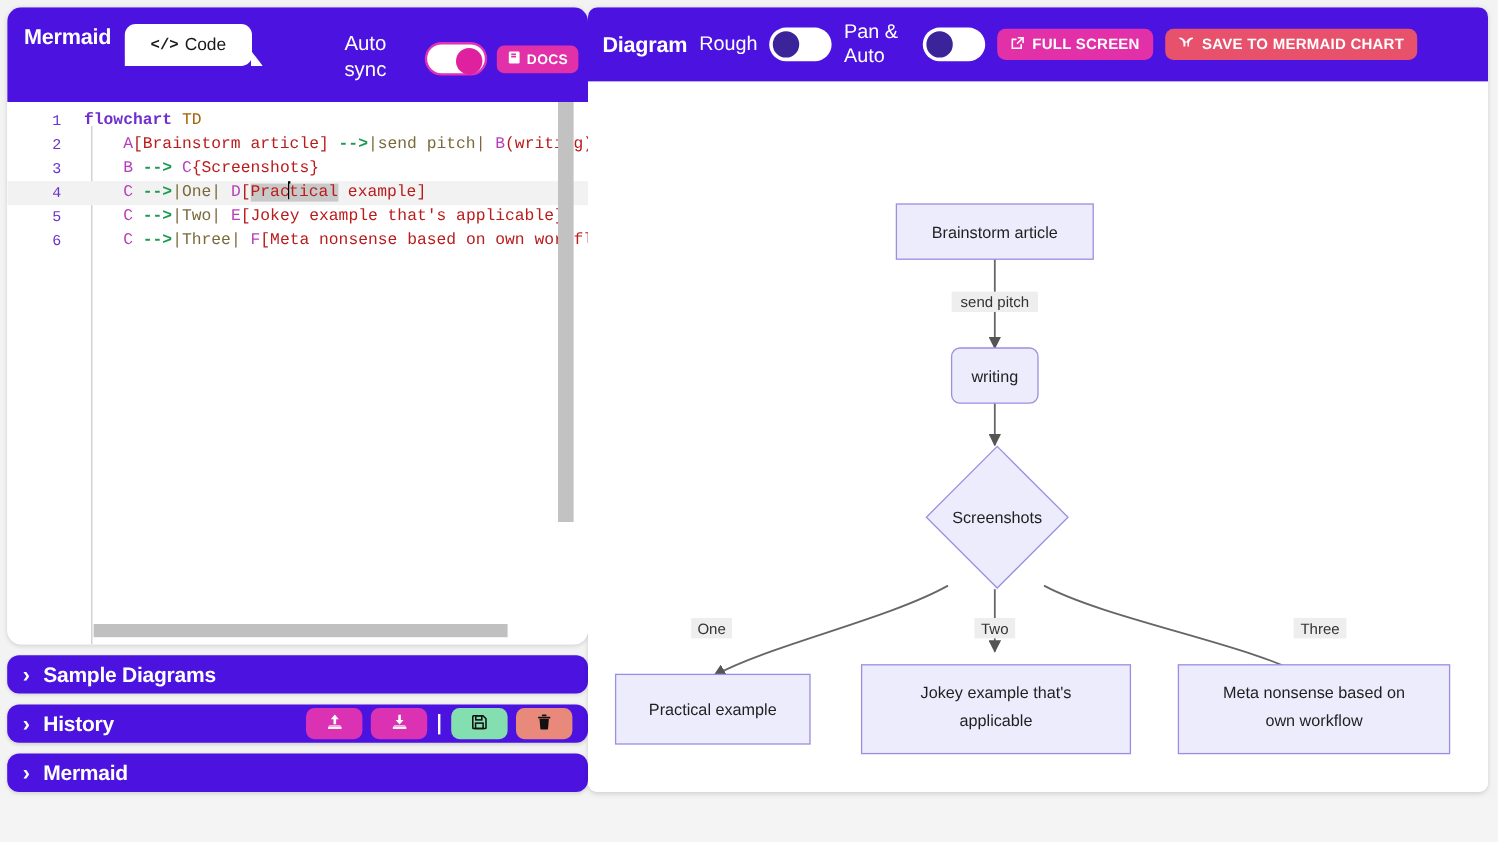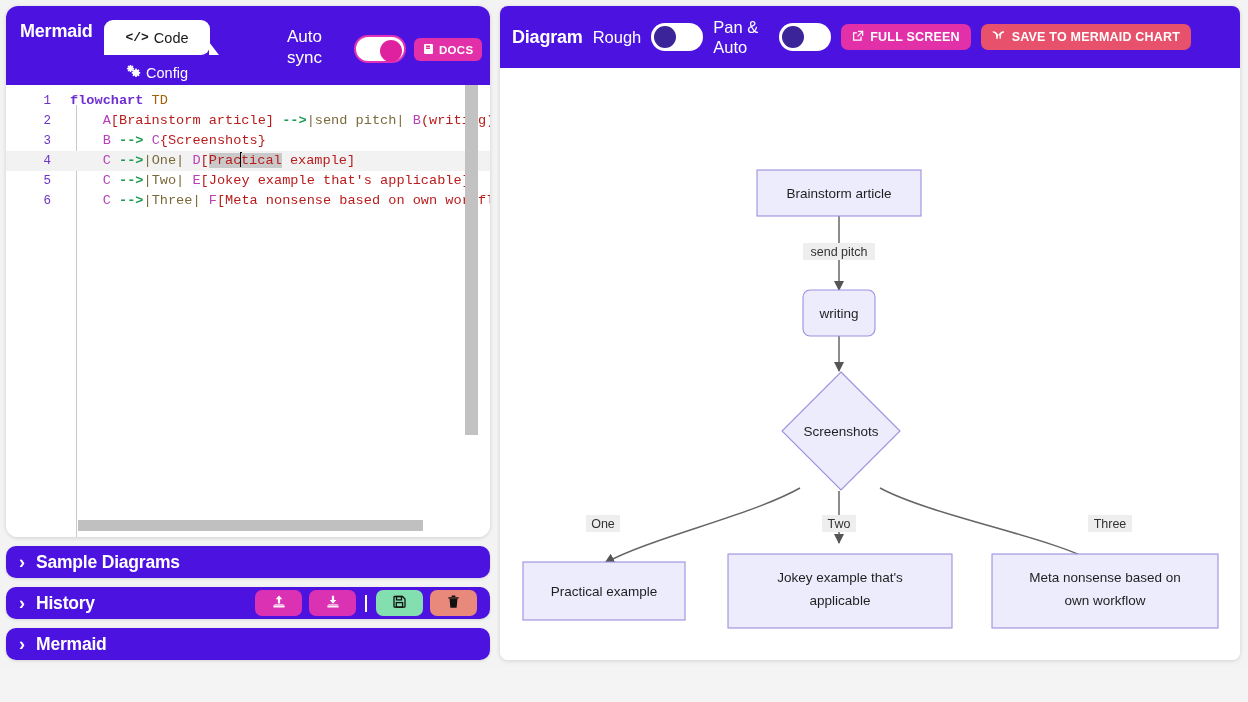--- a/index.html
+++ b/index.html
@@ -6,21 +6,20 @@
   html, body {
     width: 1248px; height: 702px;
     background: #f4f4f5;
     font-family: "Liberation Sans", sans-serif;
     overflow: hidden;
   }
   .app {
     position: relative;
     width: 1248px; height: 666px;
     display: flex;
-    gap: 10px;
     padding: 6px 8px 6px 6px;
     background: #f3f3f4;
   }
 
   
   .left-col {
     width: 484px;
     display: flex;
     flex-direction: column;
     gap: 9px;
@@ -287,41 +286,20 @@
 
     <div class="editor-card">
 
       <div class="editor-header">
         <div class="brand">Mermaid</div>
 
         <div class="tabs">
           <div class="tab active">
             <span class="ic">&lt;/&gt;</span>
             <span>Code</span>
-          </div>
-          <div class="tab">
-            <span class="ic">
-              <svg width="15" height="14" viewBox="0 0 15 14" fill="#fff">
-                <circle cx="4.5" cy="4.5" r="2.2"></circle>
-                  <circle cx="4.5" cy="4.5" r=".9" fill="#4b12e0"></circle>
-                <g>
-                    <rect x="3.7" y="0.9" width="1.6" height="7.2" rx=".5"></rect>
-                    <rect x="0.9" y="3.7" width="7.2" height="1.6" rx=".5"></rect>
-                <rect x="3.7" y="0.9" width="1.6" height="7.2" rx=".5" transform="rotate(45 4.5 4.5)"></rect>
-                <rect x="0.9" y="3.7" width="7.2" height="1.6" rx=".5" transform="rotate(45 4.5 4.5)"></rect>
-                  </g>
-                <circle cx="10" cy="8.8" r="3"></circle>
-                  <circle cx="10" cy="8.8" r="1.2" fill="#4b12e0"></circle>
-                <rect x="9.1" y="4.5" width="1.8" height="8.6" rx=".6"></rect>
-                  <rect x="5.7" y="7.9" width="8.6" height="1.8" rx=".6"></rect>
-                <rect x="9.1" y="4.5" width="1.8" height="8.6" rx=".6" transform="rotate(45 10 8.8)"></rect>
-                <rect x="5.7" y="7.9" width="8.6" height="1.8" rx=".6" transform="rotate(45 10 8.8)"></rect>
-              </svg>
-            </span>
-            <span>Config</span>
           </div>
         </div>
 
         <div class="autosync-label">
           <span>Auto</span><br>
           <span>sync</span>
         </div>
 
         <div class="toggle on" id="autosync-toggle">
           <span class="knob"></span>

